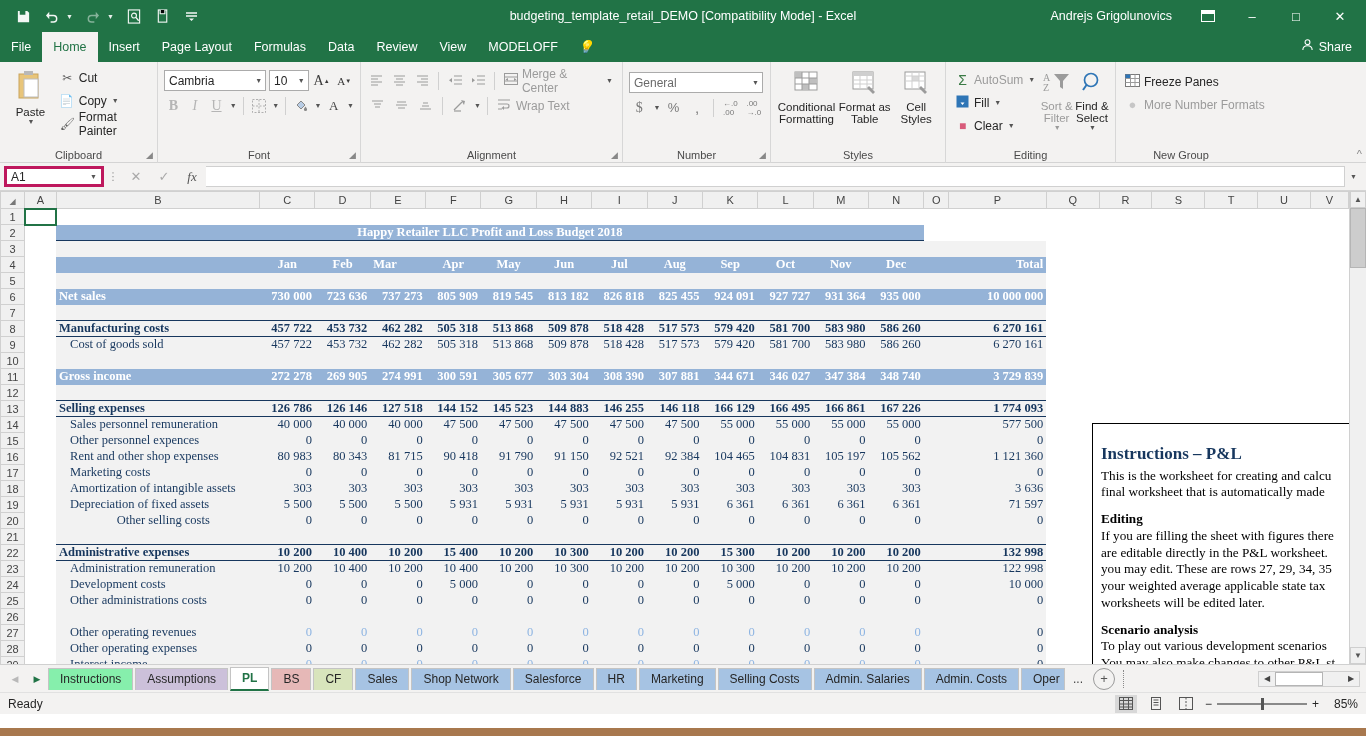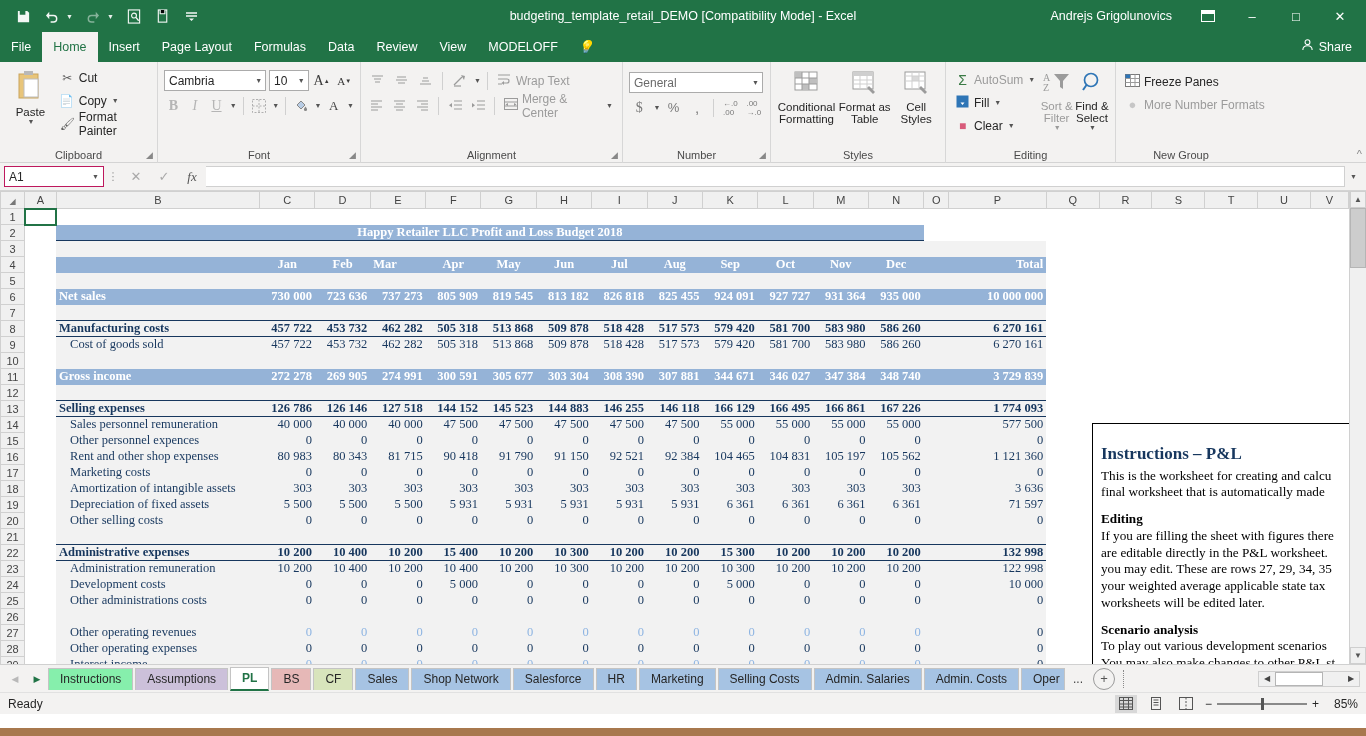--- a/index.html
+++ b/index.html
@@ -44,21 +44,21 @@
   .fsel .cv { position:absolute; right:3px; font-size:7px; color:#555; }
   .fbtn { width:22px; height:21px; display:flex; align-items:center; justify-content:center; cursor:pointer; font-size:12px; color:#3a3a3a; }
   .fbtn.gray { color:#b5b5b5; }
   .dd { font-size:7px; color:#555; margin-left:1px; }
   .alignbtn { width:21px; height:21px; display:flex; align-items:center; justify-content:center; cursor:pointer; }
   .sep { width:1px; height:18px; background:#d0d0d0; margin:0 3px; }
   .lbl-gray { color:#9b9b9b; }
 
   
   .fbar { height:28px; background:#f3f2f1; display:flex; align-items:center; padding:0 4px; border-bottom:1px solid #d4d4d4; }
-  .namebox { width:100px; height:21px; background:#fff; border:1px solid #be185d; display:flex; align-items:center; padding:0 4px; font-size:12px; position:relative; cursor:pointer; }
+  .namebox { width:100px; height:21px; background:#fff; border:3px solid #be185d; display:flex; align-items:center; padding:0 4px; font-size:12px; position:relative; cursor:pointer; }
   .namebox .cv { position:absolute; right:4px; font-size:7px; color:#555; }
   .fb-dots { width:18px; text-align:center; color:#999; font-size:11px; }
   .fb-btn { width:28px; height:21px; display:flex; align-items:center; justify-content:center; color:#a9a9a9; font-size:13px; cursor:pointer; }
   .fb-btn.fx { font-style:italic; color:#555; font-family:"Liberation Serif", serif; }
   .fb-input { flex:1; height:21px; background:#fff; border:1px solid #d0d0d0; border-left:none; padding:0 4px; font-size:12px; display:flex; align-items:center; }
   .fb-exp { width:17px; height:21px; display:flex; align-items:center; justify-content:center; font-size:7px; color:#555; cursor:pointer; }
 
   
   .gridwrap { position:relative; height:473px; background:#fff; display:flex; }
   .gridmain { flex:1; position:relative; overflow:hidden; }
@@ -307,56 +307,20 @@
     </div>
     <div class="rglabel">Font</div>
     <div class="rgdia">◢</div>
   </div>
 
   <div class="rgroup" style="width:262px;">
     <div class="col" style="padding-top:2px;">
       <div class="fnt-row">
         <div class="alignbtn">
             <svg width="13" height="13" viewBox="0 0 13 13">
-              <path stroke="#9b9b9b" stroke-width="1.2" d="M1 2h11M3 5h7M4 8h5"></path>
-            </svg>
-          </div>
-        <div class="alignbtn">
-            <svg width="13" height="13" viewBox="0 0 13 13">
-              <path stroke="#9b9b9b" stroke-width="1.2" d="M2 3h9M1 6h11M3 9h7"></path>
-            </svg>
-          </div>
-        <div class="alignbtn">
-            <svg width="13" height="13" viewBox="0 0 13 13">
-              <path stroke="#9b9b9b" stroke-width="1.2" d="M4 4h5M3 7h7M1 10h11"></path>
-            </svg>
-          </div>
-        <span class="sep"></span>
-        <div class="alignbtn">
-            <svg width="15" height="14" viewBox="0 0 15 14">
-              <path stroke="#9b9b9b" stroke-width="1.3" fill="none" d="M2 11L10 3"></path>
-              <path fill="#9b9b9b" d="M9 1l4 1-1 4z"></path>
-              <path stroke="#9b9b9b" stroke-width="1.2" d="M2 12h7"></path>
-            </svg>
-          </div>
-        <span class="dd">▼</span>
-        <span class="sep"></span>
-        <div class="smallrow">
-          <span class="ic">
-            <svg width="14" height="13" viewBox="0 0 14 13">
-                <path stroke="#9b9b9b" stroke-width="1.2" fill="none" d="M1 2h12M1 6h9a2 2 0 0 1 0 4H6M1 11h4"></path>
-                <path fill="#9b9b9b" d="M7 8l-2.5 2L7 12z"></path>
-              </svg>
-          </span>
-          <span class="lbl-gray">Wrap Text</span>
-        </div>
-      </div>
-      <div class="fnt-row">
-        <div class="alignbtn">
-            <svg width="13" height="13" viewBox="0 0 13 13">
               <path stroke="#9b9b9b" stroke-width="1.2" d="M1 2h11M1 5h7M1 8h11M1 11h7"></path>
             </svg>
           </div>
         <div class="alignbtn">
             <svg width="13" height="13" viewBox="0 0 13 13">
               <path stroke="#9b9b9b" stroke-width="1.2" d="M1 2h11M3 5h7M1 8h11M3 11h7"></path>
             </svg>
           </div>
         <div class="alignbtn">
             <svg width="13" height="13" viewBox="0 0 13 13">
@@ -380,20 +344,56 @@
         <div class="smallrow">
           <span class="ic">
             <svg width="14" height="12" viewBox="0 0 14 12">
                 <rect x="0.5" y="0.5" width="13" height="11" fill="none" stroke="#9b9b9b"></rect>
                 <path stroke="#9b9b9b" d="M0.5 4h13M0.5 8h13"></path>
                 <path fill="#9b9b9b" d="M4 5l-2.5 1.5L4 8zM10 5l2.5 1.5L10 8z"></path>
               </svg>
           </span>
           <span class="lbl-gray">Merge &amp; Center</span>
           <span class="dd">▼</span>
+        </div>
+      </div>
+      <div class="fnt-row">
+        <div class="alignbtn">
+            <svg width="13" height="13" viewBox="0 0 13 13">
+              <path stroke="#9b9b9b" stroke-width="1.2" d="M1 2h11M3 5h7M4 8h5"></path>
+            </svg>
+          </div>
+        <div class="alignbtn">
+            <svg width="13" height="13" viewBox="0 0 13 13">
+              <path stroke="#9b9b9b" stroke-width="1.2" d="M2 3h9M1 6h11M3 9h7"></path>
+            </svg>
+          </div>
+        <div class="alignbtn">
+            <svg width="13" height="13" viewBox="0 0 13 13">
+              <path stroke="#9b9b9b" stroke-width="1.2" d="M4 4h5M3 7h7M1 10h11"></path>
+            </svg>
+          </div>
+        <span class="sep"></span>
+        <div class="alignbtn">
+            <svg width="15" height="14" viewBox="0 0 15 14">
+              <path stroke="#9b9b9b" stroke-width="1.3" fill="none" d="M2 11L10 3"></path>
+              <path fill="#9b9b9b" d="M9 1l4 1-1 4z"></path>
+              <path stroke="#9b9b9b" stroke-width="1.2" d="M2 12h7"></path>
+            </svg>
+          </div>
+        <span class="dd">▼</span>
+        <span class="sep"></span>
+        <div class="smallrow">
+          <span class="ic">
+            <svg width="14" height="13" viewBox="0 0 14 13">
+                <path stroke="#9b9b9b" stroke-width="1.2" fill="none" d="M1 2h12M1 6h9a2 2 0 0 1 0 4H6M1 11h4"></path>
+                <path fill="#9b9b9b" d="M7 8l-2.5 2L7 12z"></path>
+              </svg>
+          </span>
+          <span class="lbl-gray">Wrap Text</span>
         </div>
       </div>
     </div>
     <div class="rglabel">Alignment</div>
     <div class="rgdia">◢</div>
   </div>
 
   <div class="rgroup" style="width:148px;">
     <div class="col" style="padding-top:4px;">
       <div class="fnt-row">
@@ -1040,21 +1040,21 @@
             <td class="cell" style="width: 56px;"></td>
             <td class="cell" style="width: 56px;"></td>
             <td class="cell" style="width: 56px;"></td>
             <td class="cell" style="width: 56px;"></td>
             <td class="cell" style="width: 56px;"></td>
             <td class="cell" style="width: 40px;"></td>
           </tr>
           <tr>
             <td class="rowh">20</td>
             <td class="cell" style="width: 33px;"></td>
-            <td class="cell txt shade" style="width: 205px; padding-left: 14px;">Other selling costs</td>
+            <td class="cell txt shade" style="width: 205px; padding-left: 14px; text-align: center;">Other selling costs</td>
             <td class="cell num shade" style="width: 56px;">0</td>
             <td class="cell num shade" style="width: 56px;">0</td>
             <td class="cell num shade" style="width: 56px;">0</td>
             <td class="cell num shade" style="width: 56px;">0</td>
             <td class="cell num shade" style="width: 56px;">0</td>
             <td class="cell num shade" style="width: 56px;">0</td>
             <td class="cell num shade" style="width: 56px;">0</td>
             <td class="cell num shade" style="width: 56px;">0</td>
             <td class="cell num shade" style="width: 56px;">0</td>
             <td class="cell num shade" style="width: 56px;">0</td>

